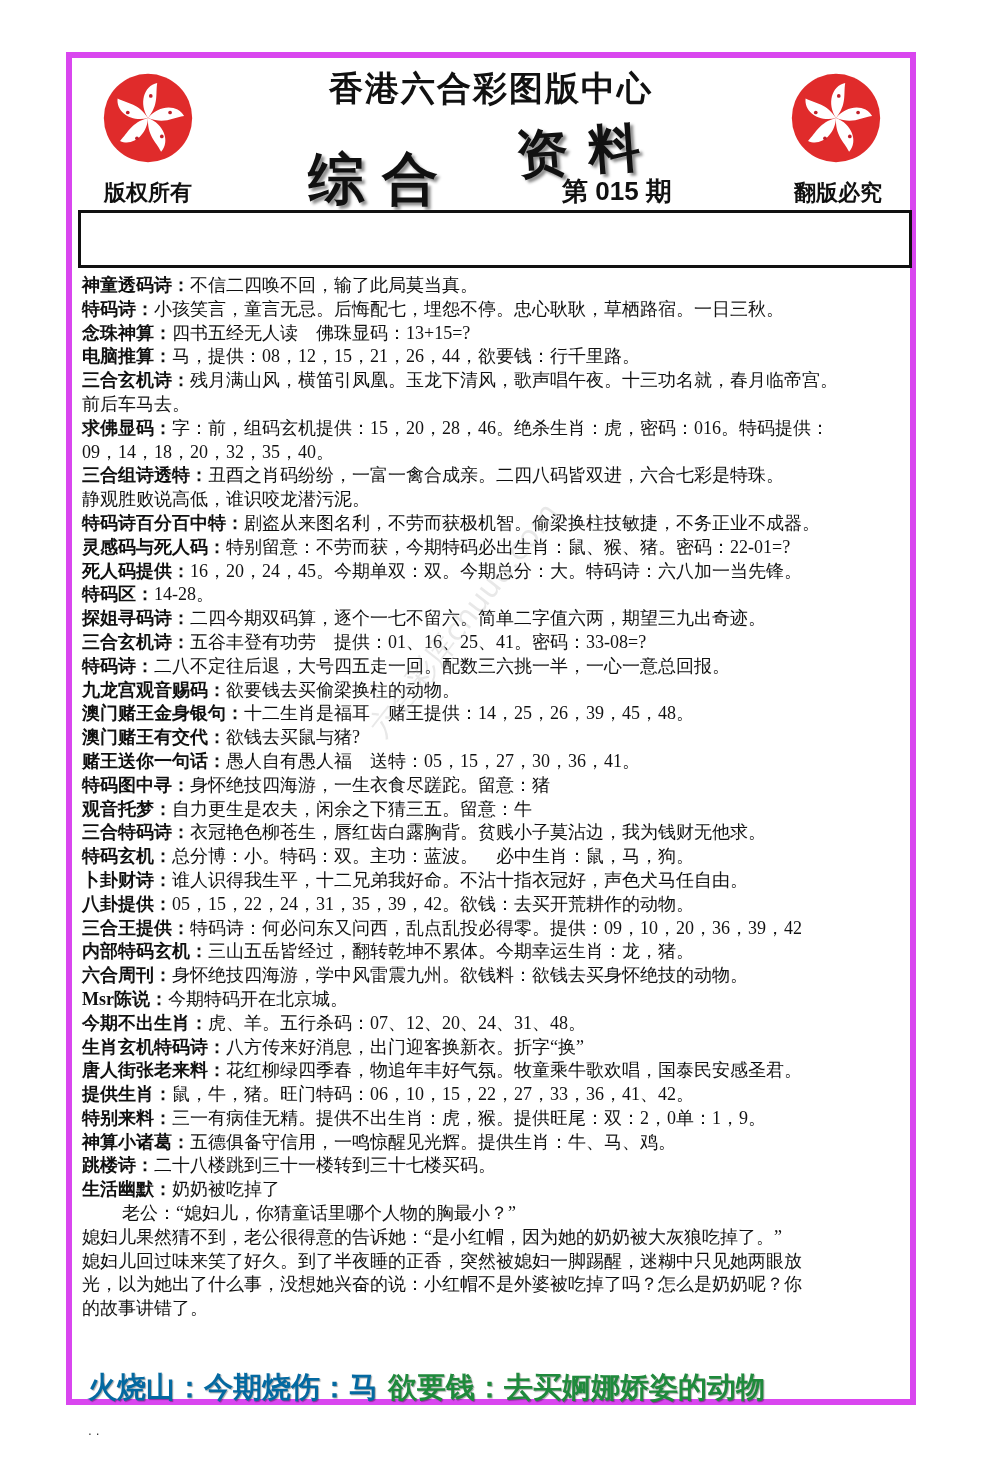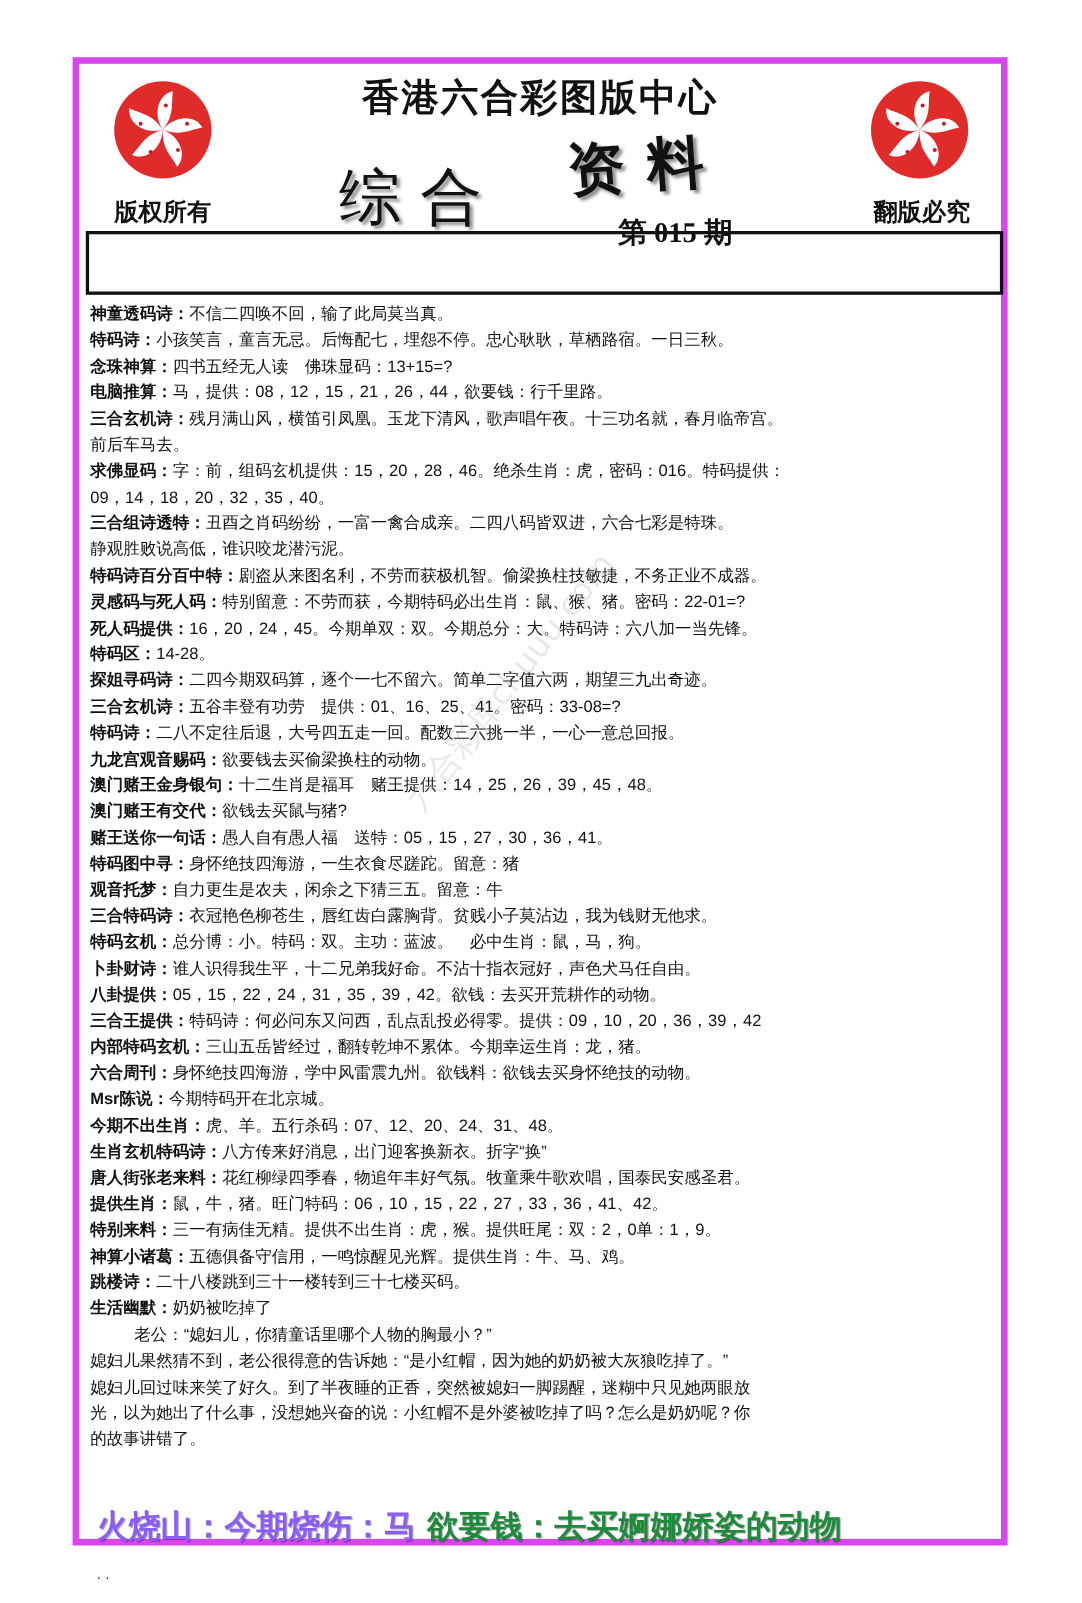--- a/index.html
+++ b/index.html
@@ -7,41 +7,41 @@
          font-family: "DejaVu Sans", sans-serif; color: #111; }
   .sheet { position: absolute; left: 66px; top: 52px; width: 850px; height: 1353px;
            border: 6px solid #d946ef; box-sizing: border-box; background: #fff; }
   .logo { position: absolute; width: 92px; height: 92px; top: 14px; }
   .logo.left { left: 30px; }
   .logo.right { right: 28px; }
   .header-title { position: absolute; left: 0; right: 0; top: 8px; text-align: center;
                   font-family: "DejaVu Serif", serif; font-weight: bold; font-size: 34px;
                   letter-spacing: 2px; color: #111; }
   .big-zonghe { position: absolute; left: 236px; top: 84px; font-family: "DejaVu Serif", serif;
-                font-weight: 400; font-size: 56px; letter-spacing: 18px; color: #111;
+                font-weight: 700; font-size: 56px; letter-spacing: 18px; color: #111;
                 text-shadow: 3px 3px 3px rgba(0,0,0,0.45); }
   .big-ziliao { position: absolute; left: 444px; top: 58px; font-family: "DejaVu Serif", serif;
                 font-weight: 900; font-size: 52px; letter-spacing: 20px; color: #111;
                 text-shadow: 3px 3px 3px rgba(0,0,0,0.45); transform: rotate(-4deg); }
-  .issue { position: absolute; left: 490px; top: 116px; font-family: Liberation Serif, serif;
-           font-weight: bold; font-size: 26px; color: #111; margin-top: 20px; }
+  .issue { position: absolute; left: 490px; top: 116px; font-family: Liberation Sans, sans-serif;
+           font-weight: bold; font-size: 26px; color: #111; }
   .copy-left { position: absolute; left: 32px; top: 120px; font-family: Liberation Mono, monospace;
                font-weight: bold; font-size: 22px; }
   .copy-right { position: absolute; right: 28px; top: 120px; font-family: "DejaVu Serif", serif;
                 font-weight: bold; font-size: 22px; text-align: center; }
   .empty-box { position: absolute; left: 6px; top: 152px; width: 834px; height: 58px;
                border: 3px solid #111; box-sizing: border-box; }
   .content { position: absolute; left: 10px; top: 216px; width: 830px;
-             font-family: Liberation Sans, sans-serif; font-size: 15px; line-height: 23.8px; }
+             font-family: Liberation Serif, serif; font-size: 18px; line-height: 23.8px; }
   .line { white-space: nowrap; overflow: visible; }
   .line .lbl { font-weight: bold; }
   .line.indent { padding-left: 40px; }
   .banner { position: absolute; left: 16px; top: 1310px; font-family: "DejaVu Serif", serif;
             font-weight: 900; font-size: 29px; white-space: nowrap; letter-spacing: 0px; }
-  .banner .red { color: #8b5cf6; text-shadow: 1px 1px 1px rgba(0,0,0,0.35); }
+  .banner .red { color: #0369a1; text-shadow: 1px 1px 1px rgba(0,0,0,0.35); }
   .banner .green { color: #1f8a3c; text-shadow: 1px 1px 1px rgba(0,0,0,0.35); }
   .watermark { position: absolute; left: 360px; top: 720px; font-size: 30px; color: rgba(150,150,150,0.22);
                transform: rotate(-52deg); transform-origin: left top; white-space: nowrap;
                pointer-events: none; font-family: "DejaVu Sans", sans-serif; }
   .dots { position: absolute; left: 88px; top: 1424px; font-size: 12px; color: #333; }
 </style>
 </head>
 <body>
 
 <div class="sheet">

